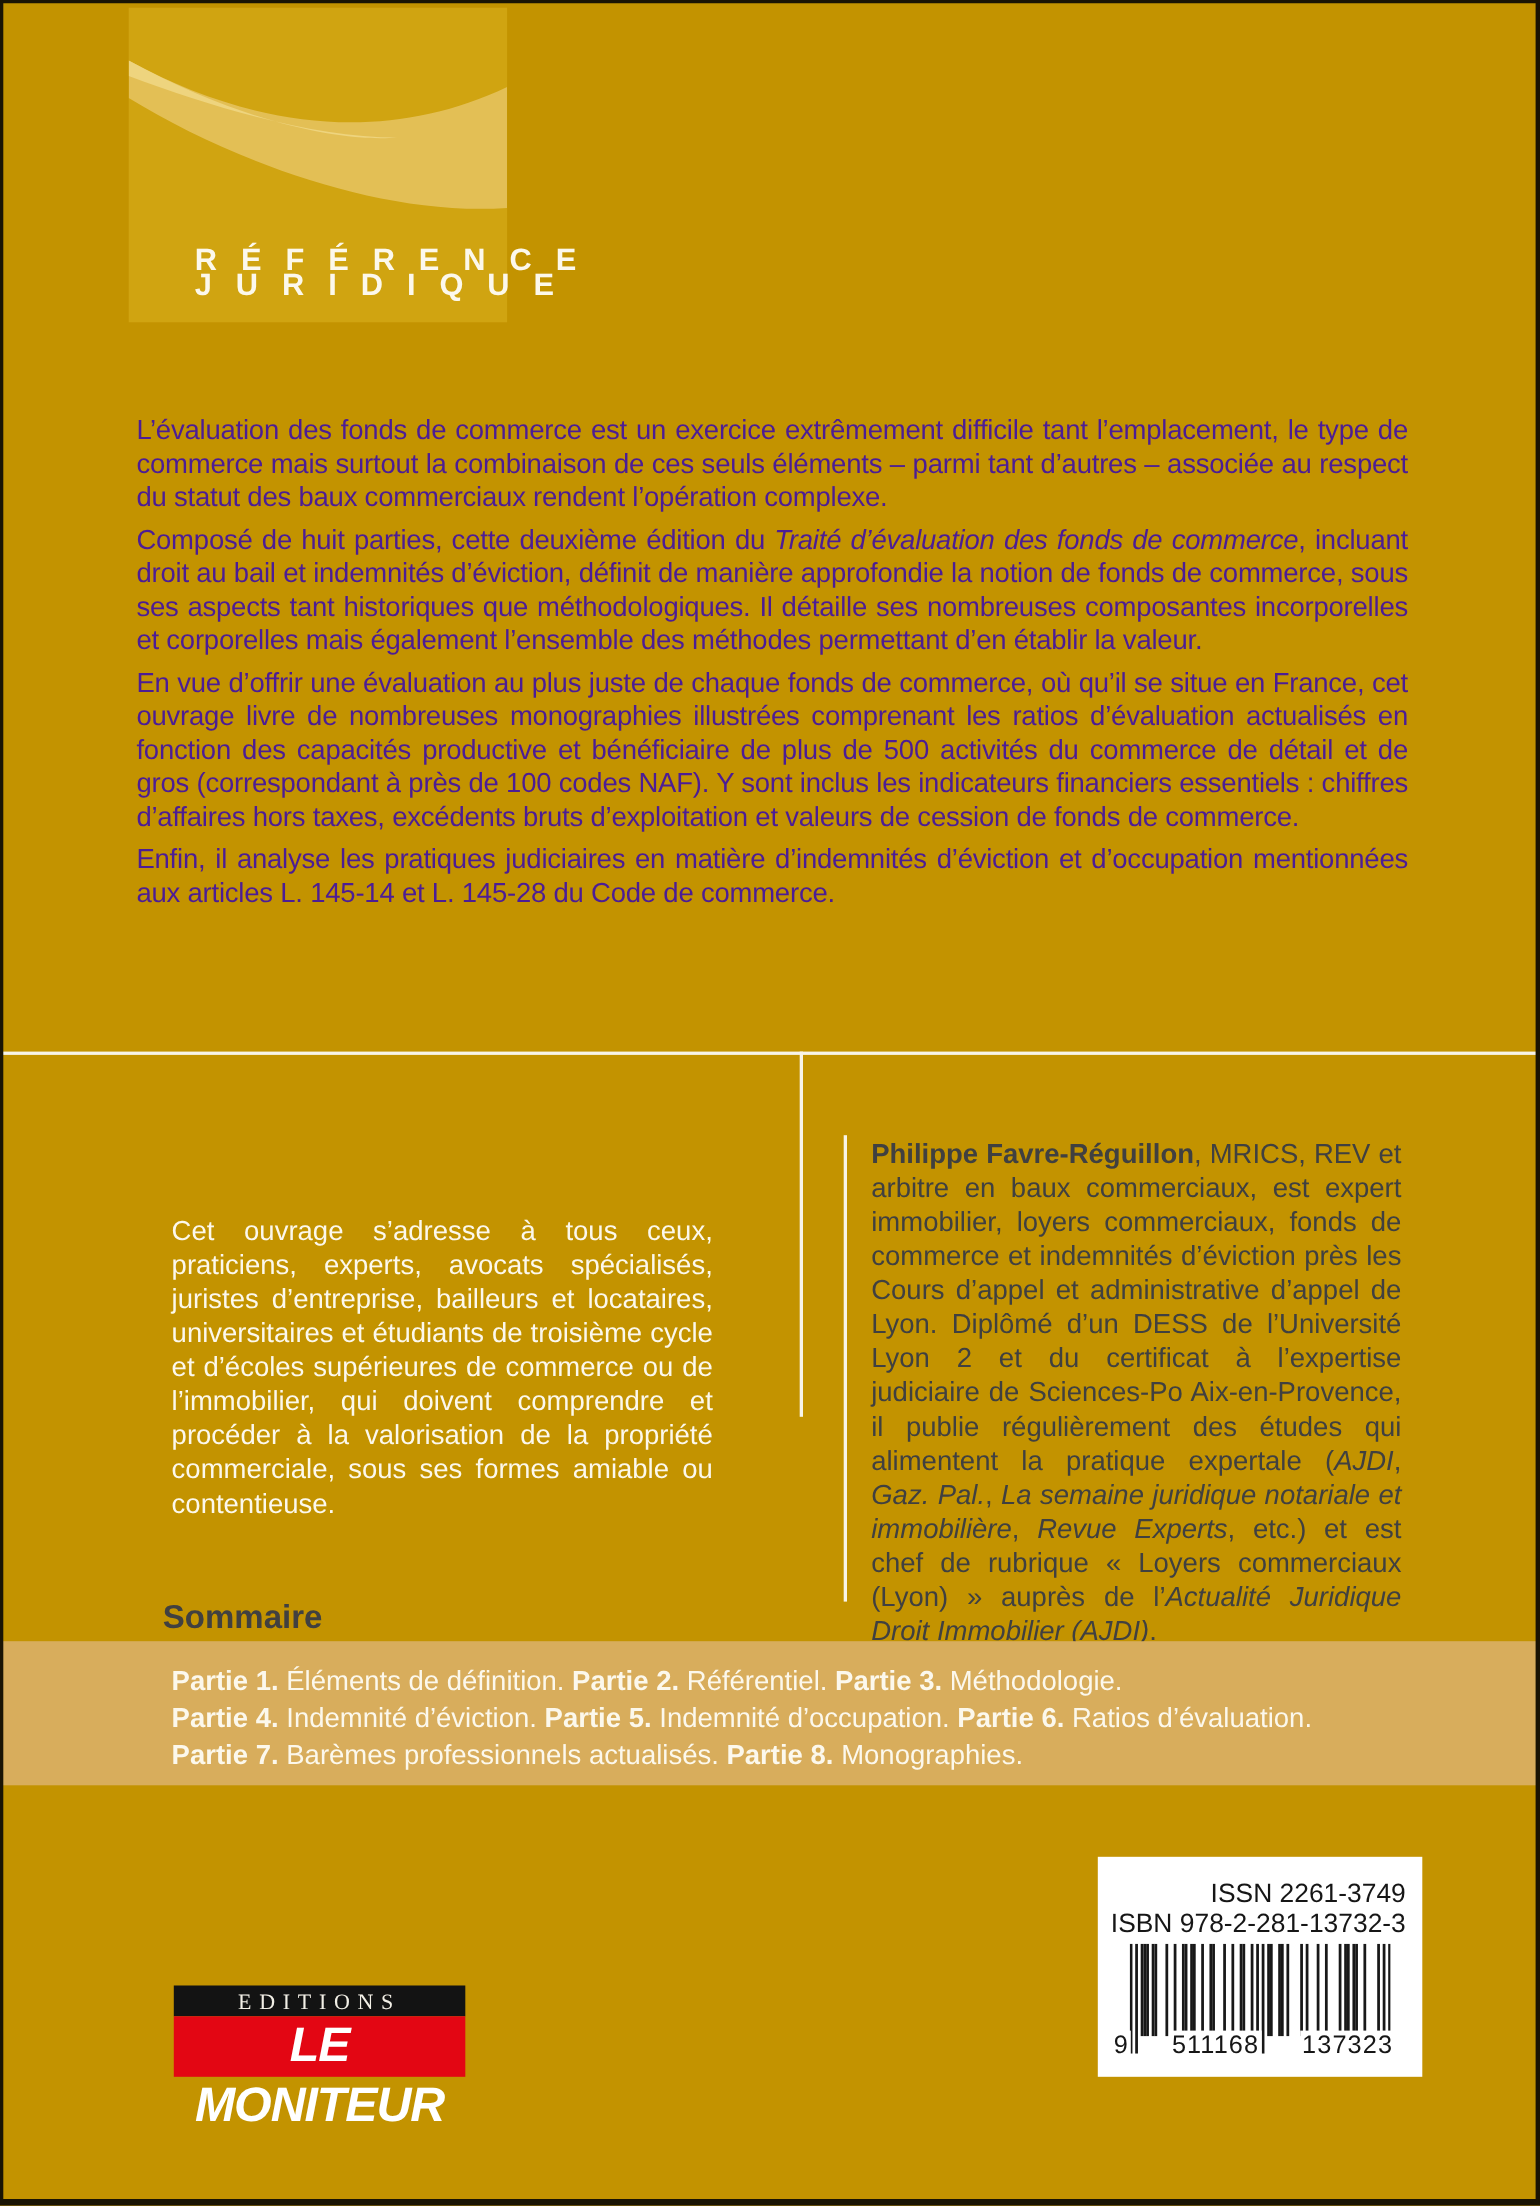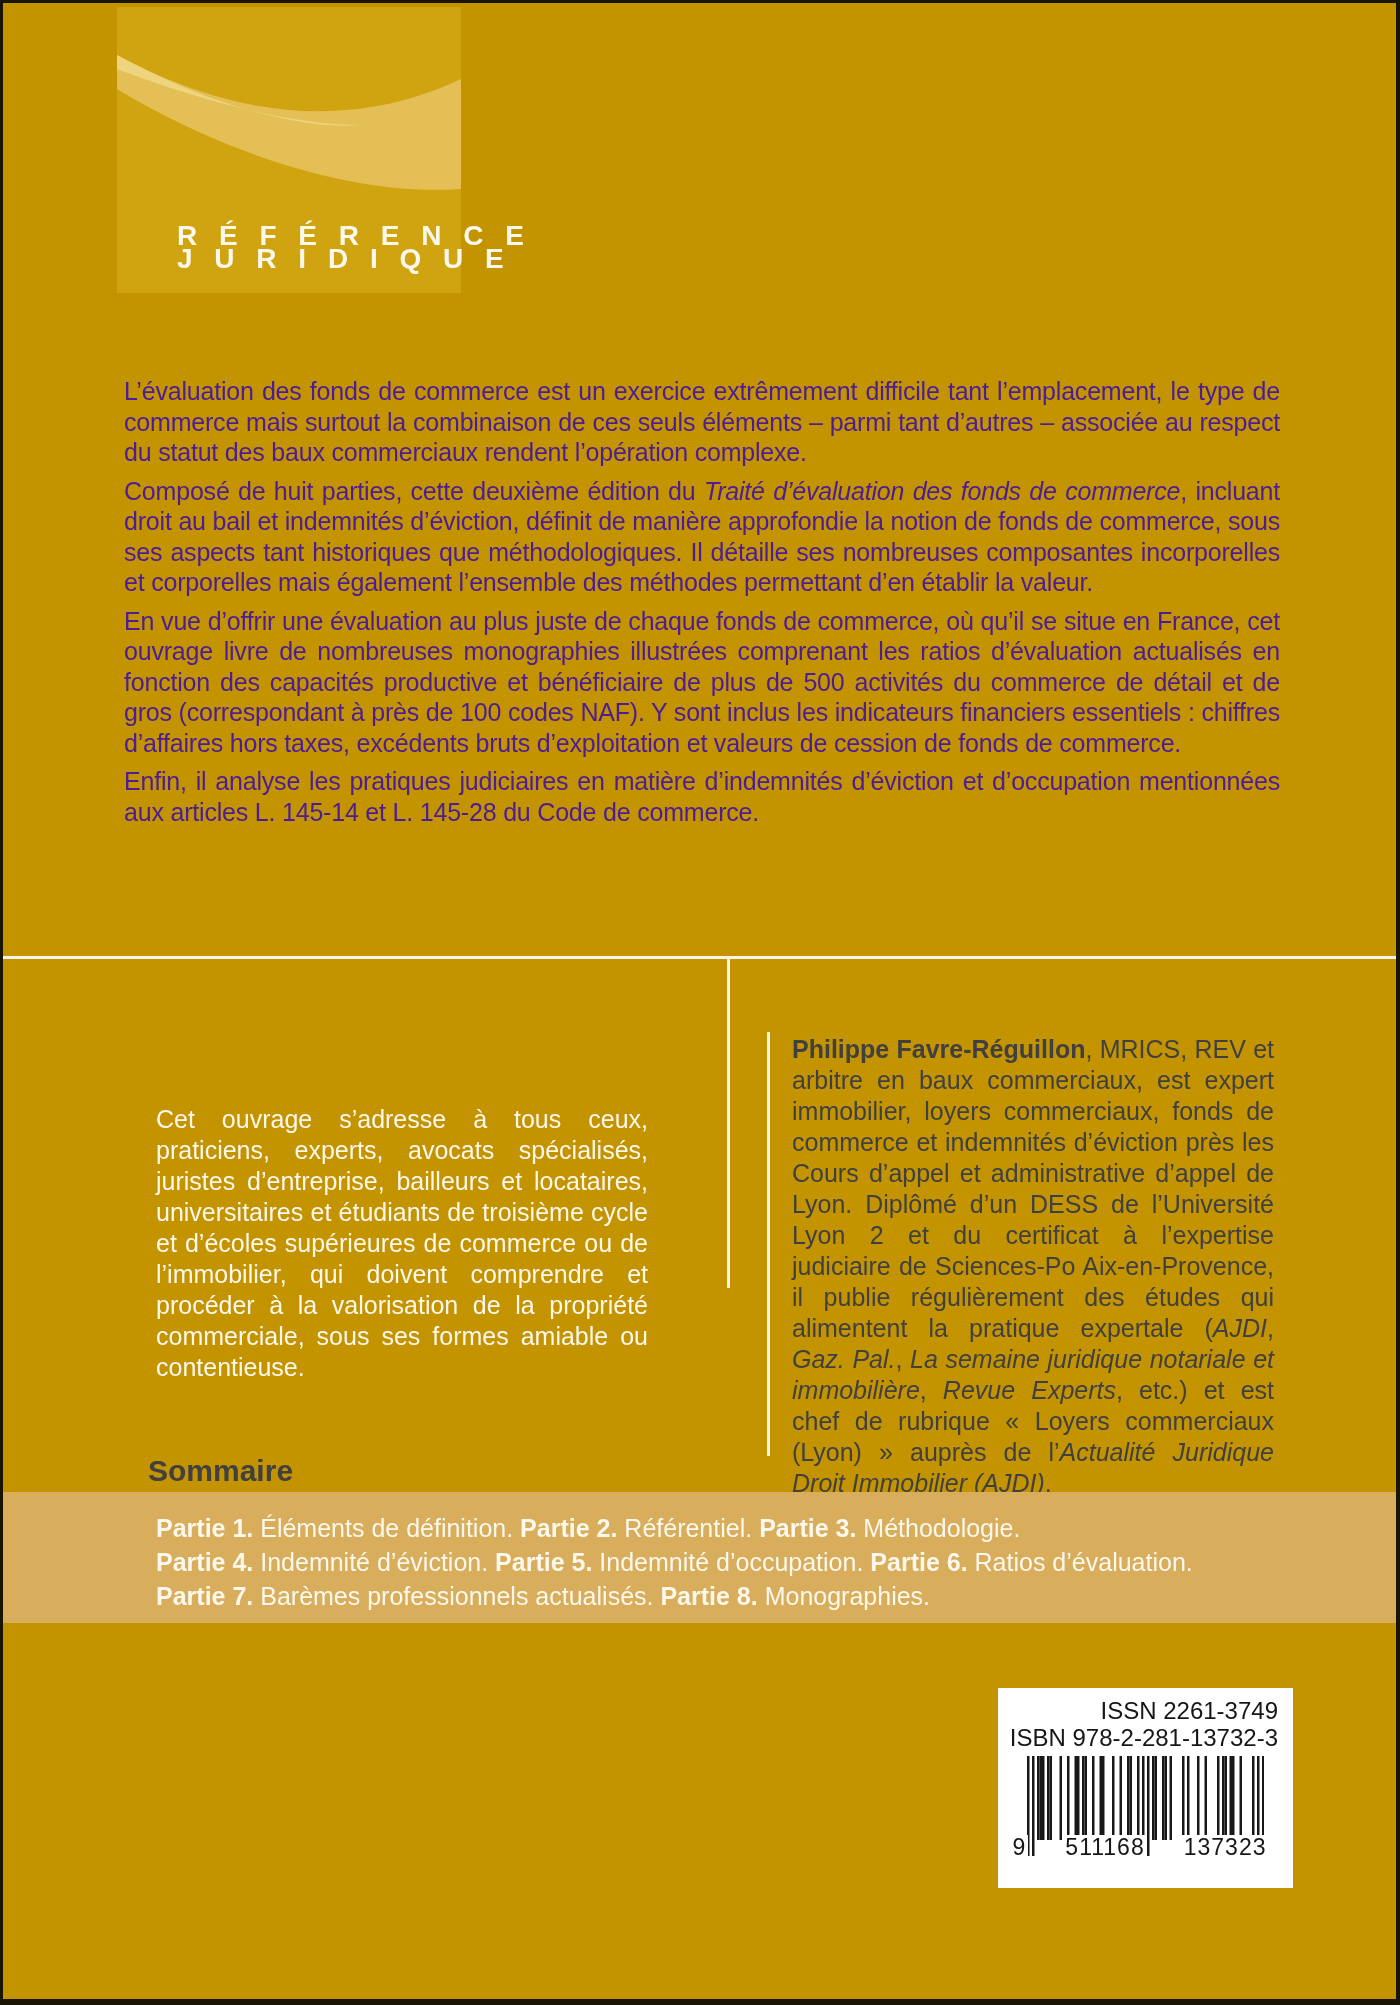--- a/index.html
+++ b/index.html
@@ -39,21 +39,21 @@
 
   
   .som-title{position:absolute; left:148px; top:1454px; color:#404040; font-size:30px; font-weight:bold;}
   .band{position:absolute; left:0; top:1492px; width:1400px; height:131px; background:#d8ad5c;}
   .band .lines{padding:19px 89px 0 156px; color:#fcf8ec; font-size:25px; line-height:34px;}
   .band .som-line{white-space:nowrap;}
 
   
   .bc{position:absolute; left:998px; top:1688px; width:295px; height:200px; background:#ffffff; color:#161616;}
   .bc .t{ text-align:right; padding-right:15px; font-size:24px; line-height:27px;}
-  .bc .t.first{padding-top:9px;}
+  .bc .t.first{padding-top:20px;}
   .bars{position:relative; width:238px; margin:5px auto 0;}
   .bars svg{display:block;}
   .bars svg rect{fill:#181818;}
   .digits{position:absolute; left:-16px; right:-4px; top:79px; display:flex; justify-content:space-between;
           font-size:23px; letter-spacing:1px; color:#161616;}
   .digits span{background:#ffffff; padding:0 2px; line-height:24px;}
 
   
   .pub{position:absolute; left:158px; top:1805px; width:265px;}
   .pub-black{height:28px; background:#131313; color:#f2efe6; font-family:"Liberation Serif", serif;
@@ -148,13 +148,17 @@
           <rect x="235" y="0" width="2.5" height="100"></rect>
         </svg>
       <div class="digits">
         <span>9</span>
         <span>511168</span>
         <span>137323</span>
       </div>
     </div>
   </div>
 
+  <div class="pub">
+    <div class="pub-black">EDITIONS</div>
+    <div class="pub-red">LE MONITEUR</div>
+  </div>
 </div>
 
 </body></html>

